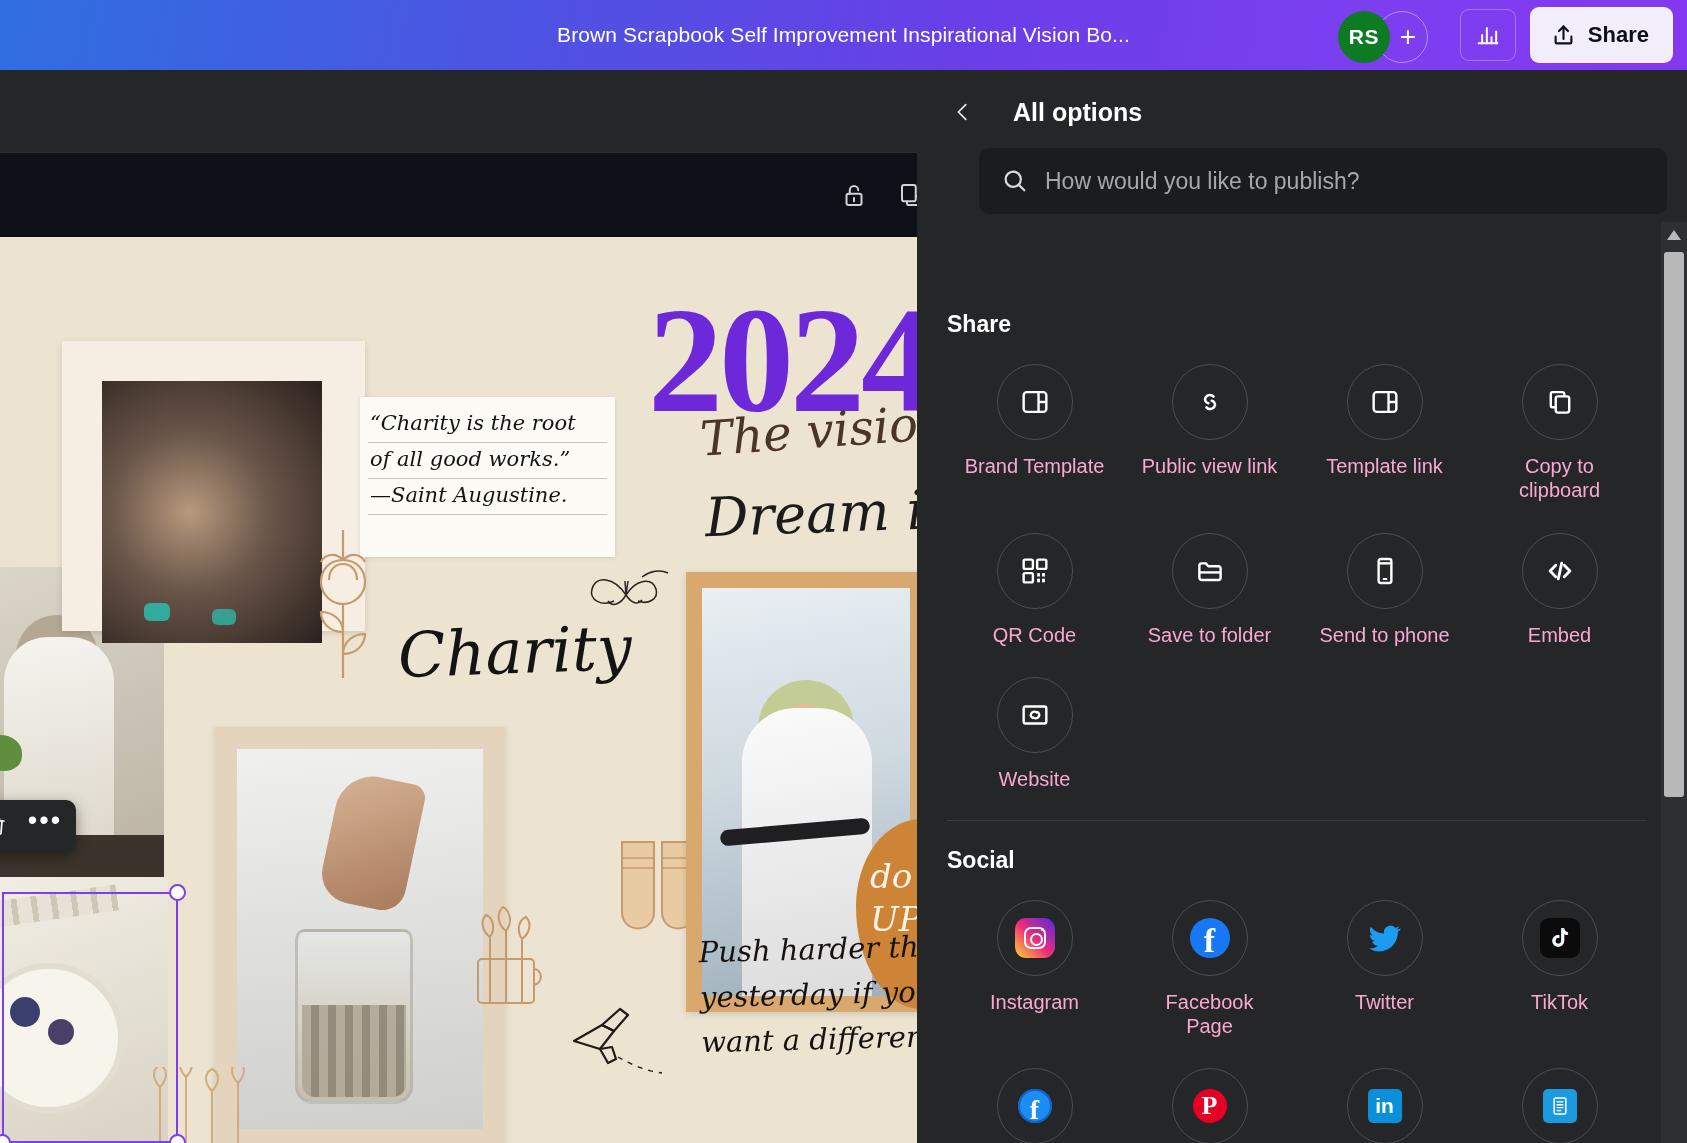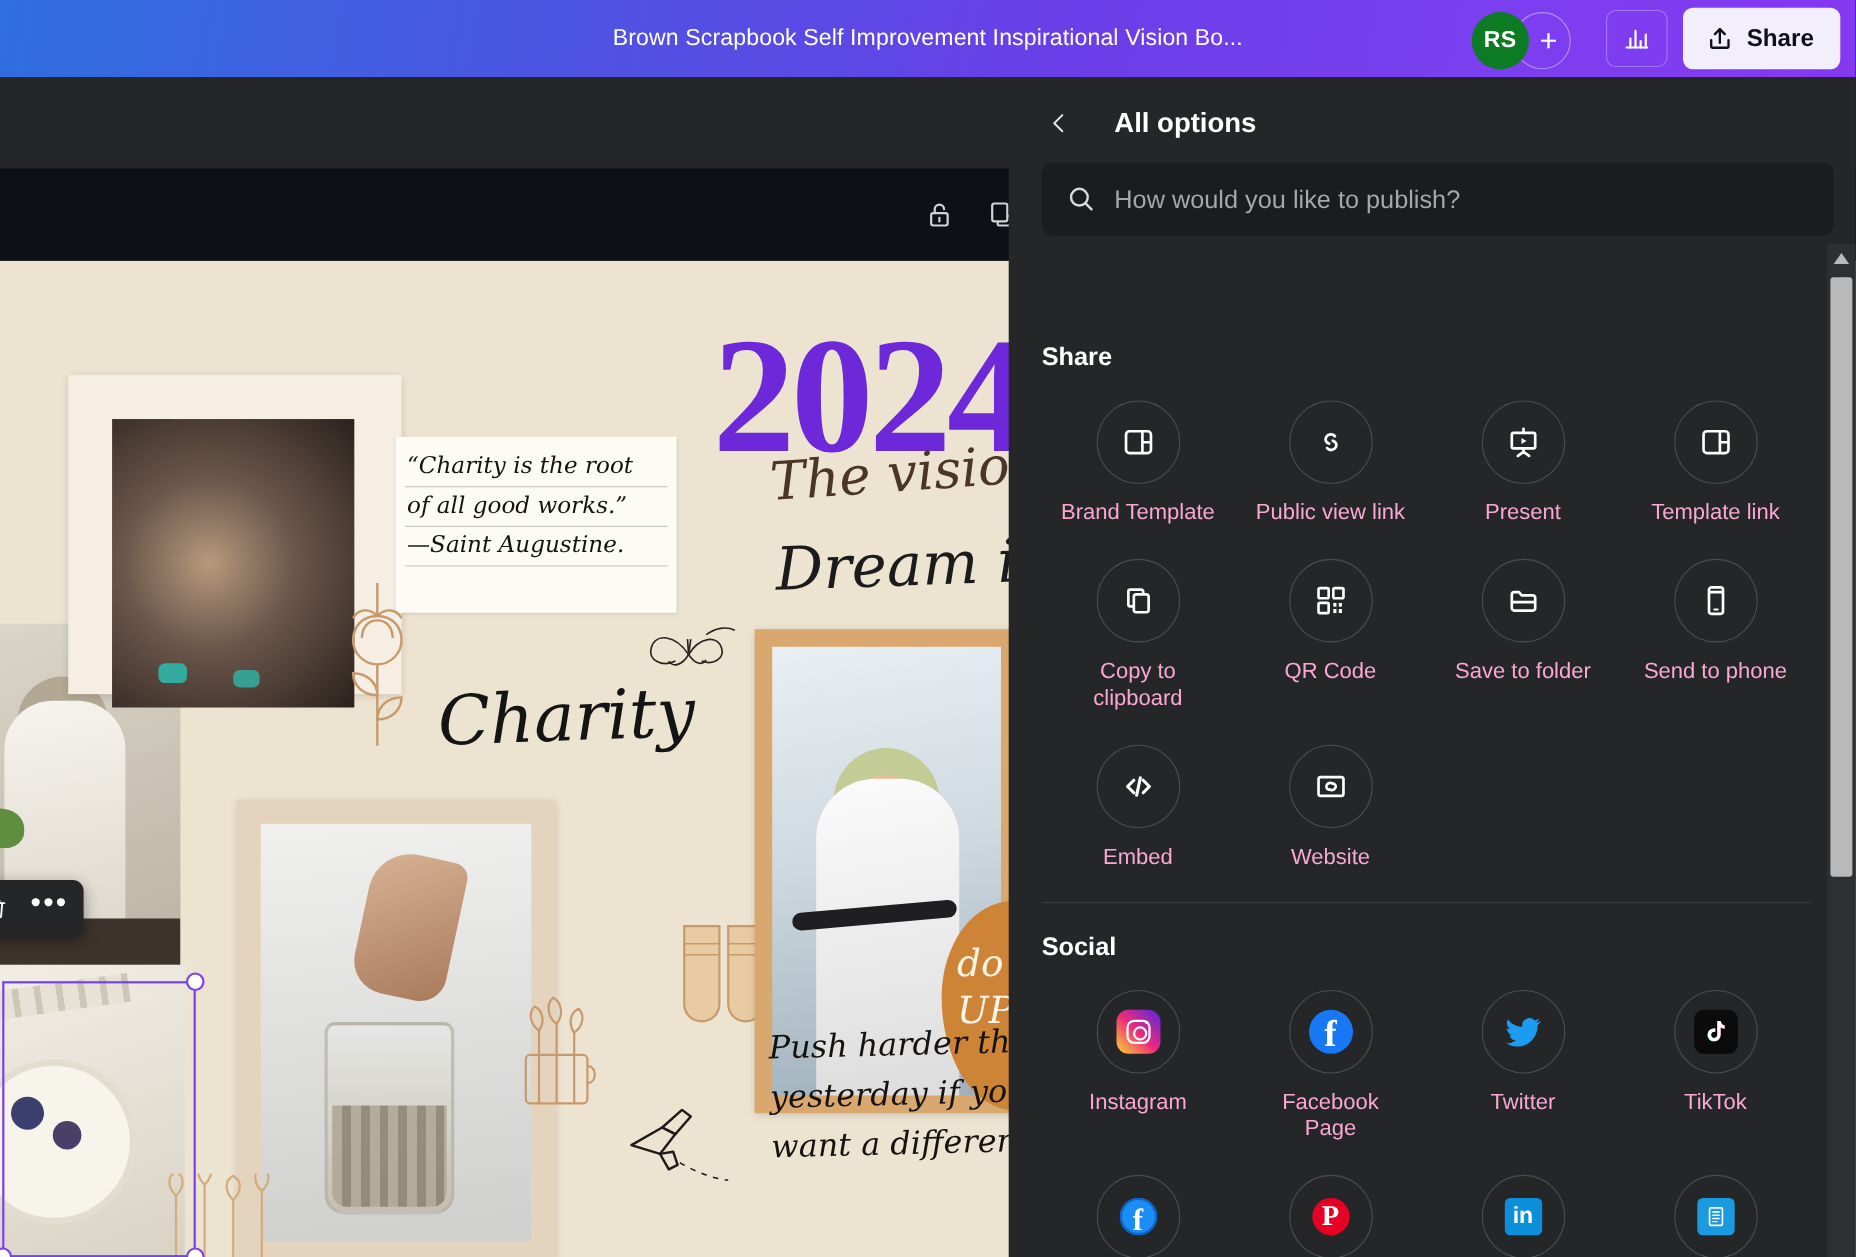--- a/index.html
+++ b/index.html
@@ -272,21 +272,21 @@
   .panel-head {
     display: flex; align-items: center; gap: 34px;
     padding: 26px 0 12px 30px;
   }
   .back-btn {
     width: 32px; height: 32px; display:flex; align-items:center; justify-content:center;
     color: #e7e7e8;
   }
   .panel-title { color: #ffffff; font-size: 25px; font-weight: bold; }
 
-  .search-wrap { padding: 8px 20px 0 30px; }
+  .search-wrap { padding: 8px 20px 0 30px; margin-left: 32px; }
   .search-box {
     height: 66px; background: #1b1c1d; border-radius: 10px;
     display: flex; align-items: center; gap: 16px; padding: 0 22px;
   }
   .search-input {
     flex: 1; background: transparent; border: none; outline: none;
     color: #e9e9ea; font-size: 23px; font-family: "Liberation Sans", sans-serif;
   }
   .search-input::placeholder { color: #a6a7a9; }
 
@@ -636,33 +636,20 @@
               <svg width="34" height="34" viewBox="0 0 24 24">
                 <g fill="none" stroke="#fff" stroke-width="1.8" stroke-linecap="round">
                   <path d="M14.5 8.2a3.4 3.4 0 00-5.6.6c-1 1.7 0 3.6 1.9 4.1"></path>
                   <path d="M9.5 15.8a3.4 3.4 0 005.6-.6c1-1.7 0-3.6-1.9-4.1"></path>
                 </g>
               </svg>
             </div>
             <div class="grid-label">Public view link</div>
           </div>
 
-          <div class="grid-item">
-            <div class="circle">
-              <svg width="34" height="34" viewBox="0 0 24 24">
-                <g fill="none" stroke="#fff" stroke-width="1.7" stroke-linejoin="round" stroke-linecap="round">
-                  <rect x="4.5" y="6" width="15" height="10" rx="1.2"></rect>
-                  <line x1="12" y1="3.4" x2="12" y2="6"></line>
-                  <path d="M12 16v2.2M12 18.2l-3.6 2.6M12 18.2l3.6 2.6"></path>
-                  <path d="M10.7 9.3l3.2 1.9-3.2 1.9z" fill="#fff" stroke="none"></path>
-                </g>
-              </svg>
-            </div>
-            <div class="grid-label">Present</div>
-          </div>
 
           <div class="grid-item">
             <div class="circle">
               <svg width="34" height="34" viewBox="0 0 24 24">
                 <g fill="none" stroke="#fff" stroke-width="1.7" stroke-linejoin="round">
                   <rect x="4" y="5" width="16" height="14" rx="2.2"></rect>
                   <line x1="14.5" y1="5" x2="14.5" y2="19"></line>
                   <line x1="14.5" y1="12" x2="20" y2="12"></line>
                 </g>
               </svg>

